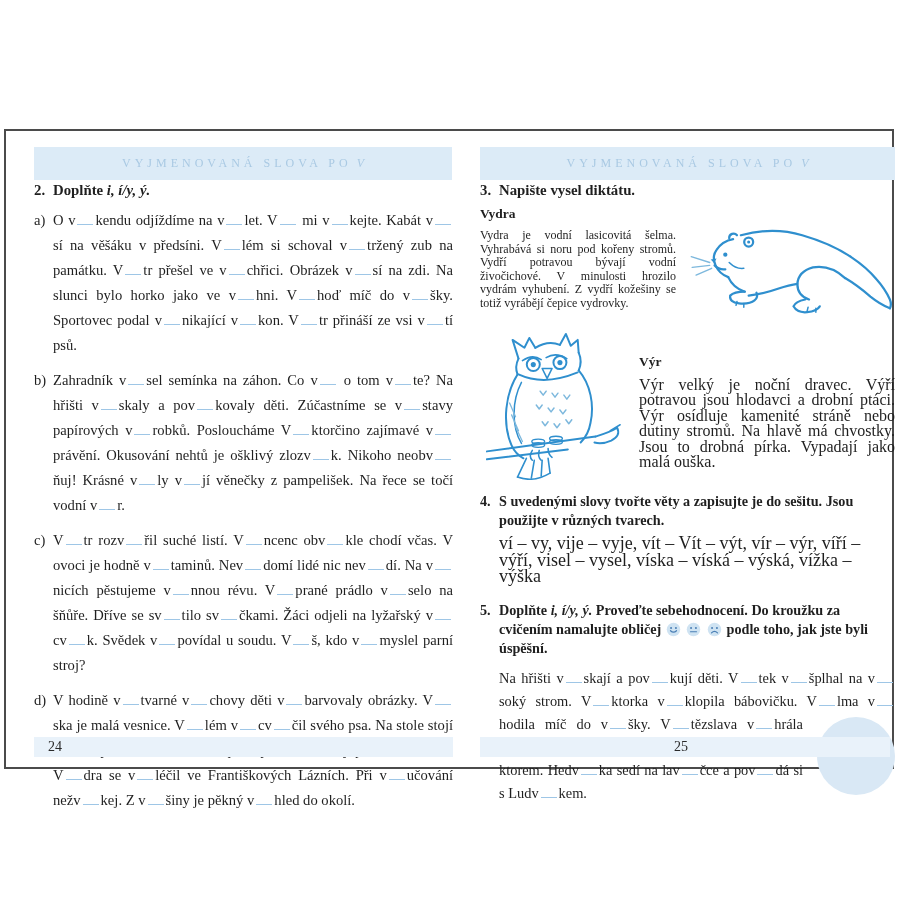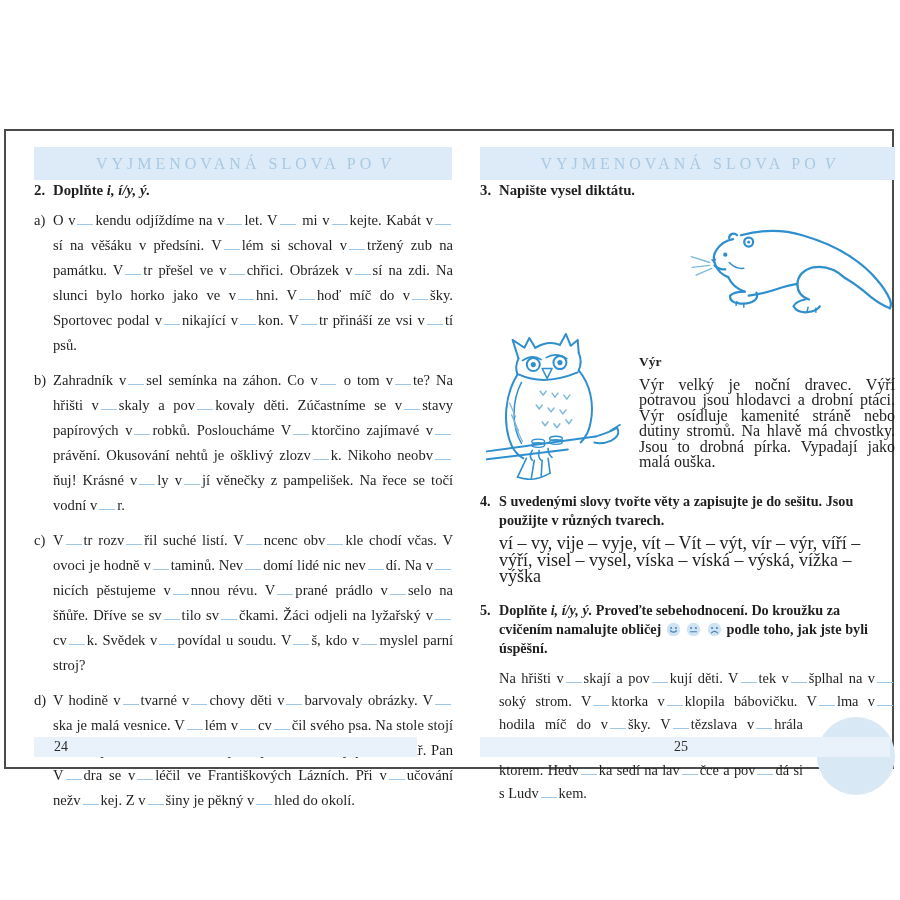--- a/index.html
+++ b/index.html
@@ -6,21 +6,21 @@
   body{
     width:900px;height:900px;background:#ffffff;position:relative;overflow:hidden;
     font-family:"Liberation Serif", serif;color:#1f1f1f;
   }
   .scan-frame{
     position:absolute;left:4px;top:129px;width:890px;height:640px;
     border:2px solid #4b4b4b;background:#ffffff;box-sizing:border-box;
   }
   .banner{
     position:absolute;height:33px;background:#dcebf7;color:#a9c9e3;
-    text-align:center;line-height:33px;font-size:16px;letter-spacing:4px;
+    text-align:center;line-height:33px;font-size:12px;letter-spacing:4px;
     white-space:nowrap;overflow:hidden;
   }
   .banner i{margin-left:5px;letter-spacing:0;}
   .banner-left{left:28px;top:16px;width:418px;}
   .banner-right{left:474px;top:16px;width:415px;}
 
   .page-col{position:absolute;top:50px;}
   .page-left{left:28px;width:419px;}
   .page-right{left:474px;width:415px;}
 
@@ -54,21 +54,21 @@
   .float-spacer{float:right;width:0;height:46px;}
   .assessment-circle{
     float:right;clear:right;width:78px;height:78px;border-radius:50%;
     background:#d9e8f5;margin:4px 0 0 14px;
   }
 
   .footer-stripe{
     position:absolute;top:606px;height:20px;background:#e9f2fa;
     font-size:14px;line-height:20px;color:#2a2a2a;
   }
-  .footer-left{left:28px;width:383px;text-align:left;padding-left:20px;box-sizing:border-box;}
+  .footer-left{left:28px;width:419px;text-align:left;padding-left:14px;box-sizing:border-box;}
   .footer-right{left:474px;width:410px;text-align:center;padding-right:8px;box-sizing:border-box;}
 
   svg.lineart{display:block;}
 </style>
 </head>
 <body>
 
 <div class="scan-frame">
 
   <div class="banner banner-left"><span>VYJMENOVANÁ SLOVA PO</span><i>V</i></div>
@@ -102,20 +102,24 @@
 
   <div class="banner banner-right"><span>VYJMENOVANÁ SLOVA PO</span><i>V</i></div>
 
   <div class="page-col page-right">
     <div class="ex-heading" style="margin-bottom:6px;">
       <span class="ex-num">3.</span>
       <span>Napište vysel diktátu.</span>
     </div>
 
     <div class="dict-row vydra-row">
+      <div class="vydra-text-col">
+        <div class="dict-heading">Vydra</div>
+        <div class="dict-text">Vydra je vodní lasicovitá šelma. Vyhrabává si noru pod kořeny stromů. Vydří potravou bývají vodní živočichové. V minulosti hrozilo vydrám vyhubení. Z vydří kožešiny se totiž vyrábějí čepice vydrovky.</div>
+      </div>
       <div class="vydra-art">
         <svg class="lineart" width="205" height="112" viewBox="0 0 210 115" fill="none" stroke="#2f8fce" stroke-width="2.3" stroke-linecap="round" stroke-linejoin="round">
           <path d="M44,34 Q33,36 27,45 Q22,52 26,61 Q30,70 39,73"></path>
           <path d="M40,33 a4.5,4.5 0 0 1 8,-3"></path>
           <circle cx="60" cy="37" r="4.6"></circle>
           <circle cx="60" cy="37" r="1.6" fill="#2f8fce" stroke="none"></circle>
           <circle cx="36" cy="50" r="2.2" fill="#2f8fce" stroke="none"></circle>
           <path d="M21,55 l6,-1 -2.5,4.5 z" fill="#2f8fce" stroke="none"></path>
           <path d="M25,61 q5,5 11,4"></path>
           <path d="M20,58 L1,52 M20,61 L2,63 M22,64 L6,71" stroke="#7db8dd" stroke-width="1.4"></path>

